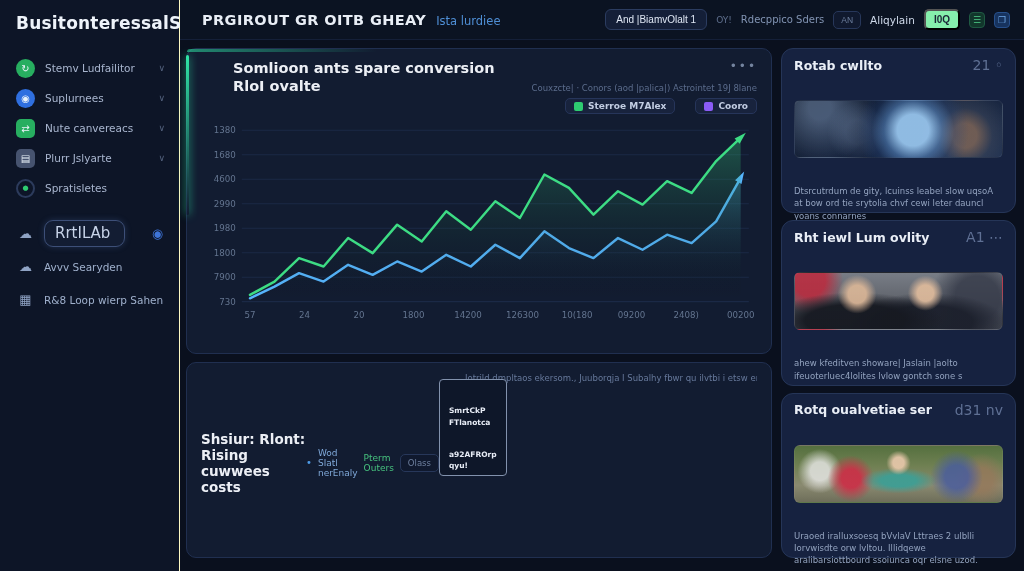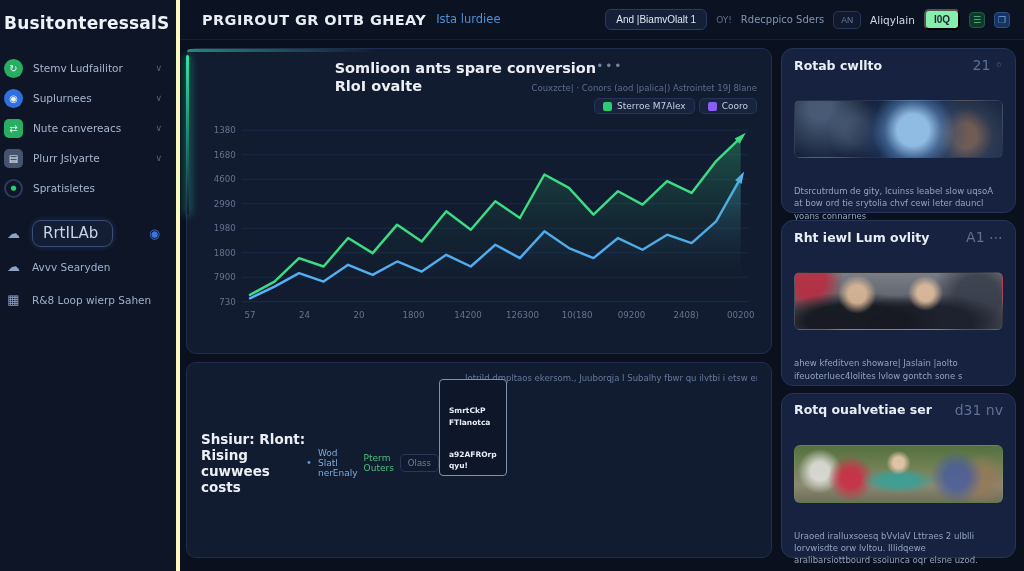--- a/index.html
+++ b/index.html
@@ -1,39 +1,39 @@
 <!DOCTYPE html>
 <html><head>
 <meta charset="utf-8">
 <style>
   * { margin:0; padding:0; box-sizing:border-box; }
   html,body { background:#060b16; }
   body { font-family:"DejaVu Sans","Liberation Sans",sans-serif; }
   .app { width:1024px; height:571px; display:flex; background:#0a101e; overflow:hidden; position:relative; }
 
   
-  .sidebar { width:180px; min-width:180px; background:#0d1527; border-right:4px solid #fef9c3; padding:13px 10px 0 4px; }
+  .sidebar { width:180px; min-width:180px; background:#0d1527; border-right:1px solid #fef9c3; padding:13px 10px 0 16px; }
   .logo { font-size:17px; font-weight:bold; color:#eef3fa; letter-spacing:.2px; margin-bottom:20px; }
   .nav-item { display:flex; align-items:center; gap:10px; height:30px; color:#a9b6cf; font-size:10.5px; cursor:pointer; }
   .nav-item .lbl { flex:1; white-space:nowrap; overflow:hidden; }
   .nav-item .chev { color:#55637f; font-size:9px; margin-right:4px; }
   .ic { width:19px; height:19px; min-width:19px; display:flex; align-items:center; justify-content:center; font-size:10px; color:#eaf2fa; }
   .ic.circle { border-radius:50%; }
   .ic.square { border-radius:5px; }
   .ic.ring { border-radius:50%; border:2px solid #2c3b5c; background:transparent; font-size:7px; color:#2ecc71; }
   .ic.plain { background:transparent; color:#8fa3c4; font-size:13px; }
   .nav-gap { height:14px; }
   .tool-item { display:flex; align-items:center; gap:9px; height:33px; color:#9fb0cc; font-size:10.5px; cursor:pointer; }
   .pill { border:1px solid #3d4f78; border-radius:9px; padding:3px 14px 4px 10px; color:#c7d3e8; font-size:15px; background:rgba(25,37,62,.55); box-shadow:0 0 6px rgba(90,130,200,.25); }
   .tool-badge { margin-left:auto; margin-right:6px; color:#3e74d8; font-size:13px; }
 
   
   .main { flex:1; display:flex; flex-direction:column; min-width:0; }
   .topbar { height:40px; min-height:40px; background:#0b1322; border-bottom:1px solid #141f38; display:flex; align-items:center; justify-content:space-between; padding:0 14px 0 22px; }
-  .topbar-title { display:flex; align-items:flex-start; gap:10px; }
+  .topbar-title { display:flex; align-items:flex-end; gap:10px; }
   .topbar-title .t { color:#e9eef6; font-size:14.5px; font-weight:bold; letter-spacing:.4px; }
   .topbar-title .s { color:#4f8fd6; font-size:11.5px; }
   .topbar-actions { display:flex; align-items:center; gap:9px; }
   .chip { border:1px solid #2b3c60; background:#141f38; color:#dfe7f4; font-size:10px; padding:4px 10px; border-radius:6px; }
   .tiny { color:#5e6e8c; font-size:9px; }
   .muted-lbl { color:#8294b3; font-size:10px; }
   .chip-sm { border:1px solid #27375a; background:#10192e; color:#6d7f9e; font-size:8.5px; padding:3px 7px; border-radius:5px; }
   .lightlbl { color:#cfd9ea; font-size:10.5px; }
   .chip-light { background:#86efac; color:#1a2336; font-size:10px; font-weight:bold; padding:3px 8px; border-radius:5px; }
   .mini-ic { width:16px; height:16px; border-radius:4px; display:flex; align-items:center; justify-content:center; font-size:9px; }
@@ -43,26 +43,26 @@
   .content { flex:1; display:flex; gap:9px; padding:8px 8px 13px 6px; min-height:0; }
   .left-col { width:586px; min-width:586px; display:flex; flex-direction:column; gap:8px; }
   .card { background:#121c31; border:1px solid #202f50; border-radius:10px; }
 
   
   .chart1-card { height:306px; position:relative; padding:10px 14px 2px 14px; }
   .chart1-card::before { content:""; position:absolute; left:-1px; top:6px; width:3px; height:160px;
       background:linear-gradient(#2fe6a6, rgba(47,230,166,0)); border-radius:3px; box-shadow:0 0 9px rgba(47,230,166,.8); }
   .chart1-card::after { content:""; position:absolute; left:0; top:0; width:190px; height:3px; border-top-left-radius:10px;
       background:linear-gradient(90deg, rgba(47,230,166,.55), rgba(47,230,166,0)); }
-  .c1-head { display:flex; justify-content:center; align-items:flex-start; }
+  .c1-head { display:flex; justify-content:space-between; align-items:flex-start;margin-left:32px; }
   .c1-titles .l1, .c1-titles .l2 { color:#eceff5; font-size:14.5px; font-weight:bold; line-height:1.25; }
   .dots { color:#74849f; font-size:12px; letter-spacing:2px; cursor:pointer; }
   .c1-meta-row { display:flex; flex-direction:column; align-items:flex-end; gap:5px; margin-top:-12px; }
   .c1-meta { color:#5b6c8c; font-size:8.5px; }
-  .legend-row { display:flex; gap:4px; }
+  .legend-row { display:flex; gap:20px;font-weight:bold; }
   .legend-chip { display:flex; align-items:center; gap:5px; background:#18233d; border:1px solid #26355a; border-radius:5px; padding:2px 8px; font-size:9px; color:#c2cde2; }
   .sw { width:9px; height:9px; border-radius:2px; display:inline-block; }
   .chart1-plot { position:relative; margin-top:4px; }
   .chart1-plot svg { display:block; width:100%; height:auto; }
 
   
   .chart2-card { flex:1; padding:9px 14px 4px 14px; position:relative; display:flex; flex-direction:row; }
   .c2-head { display:flex; justify-content:space-between; align-items:center; }
   .c2-title { color:#eceff5; font-size:13.5px; font-weight:bold; }
   .c2-legend { display:flex; align-items:center; gap:6px; font-size:9px; }

